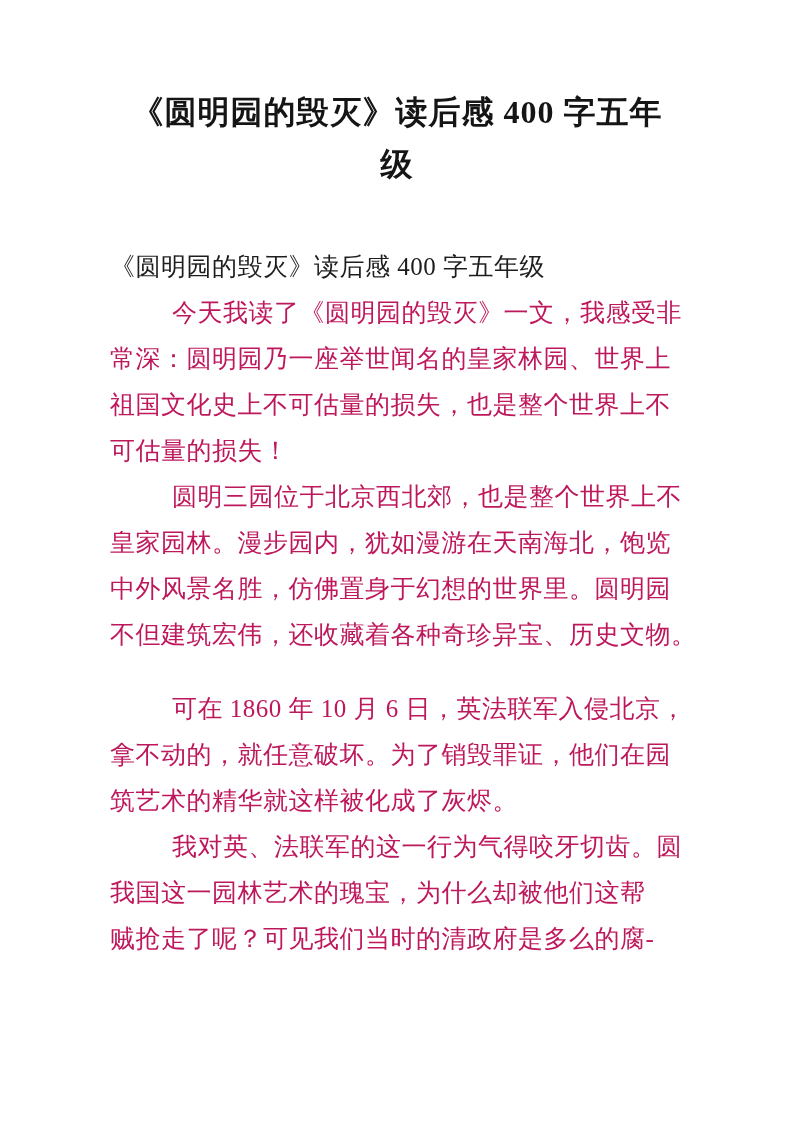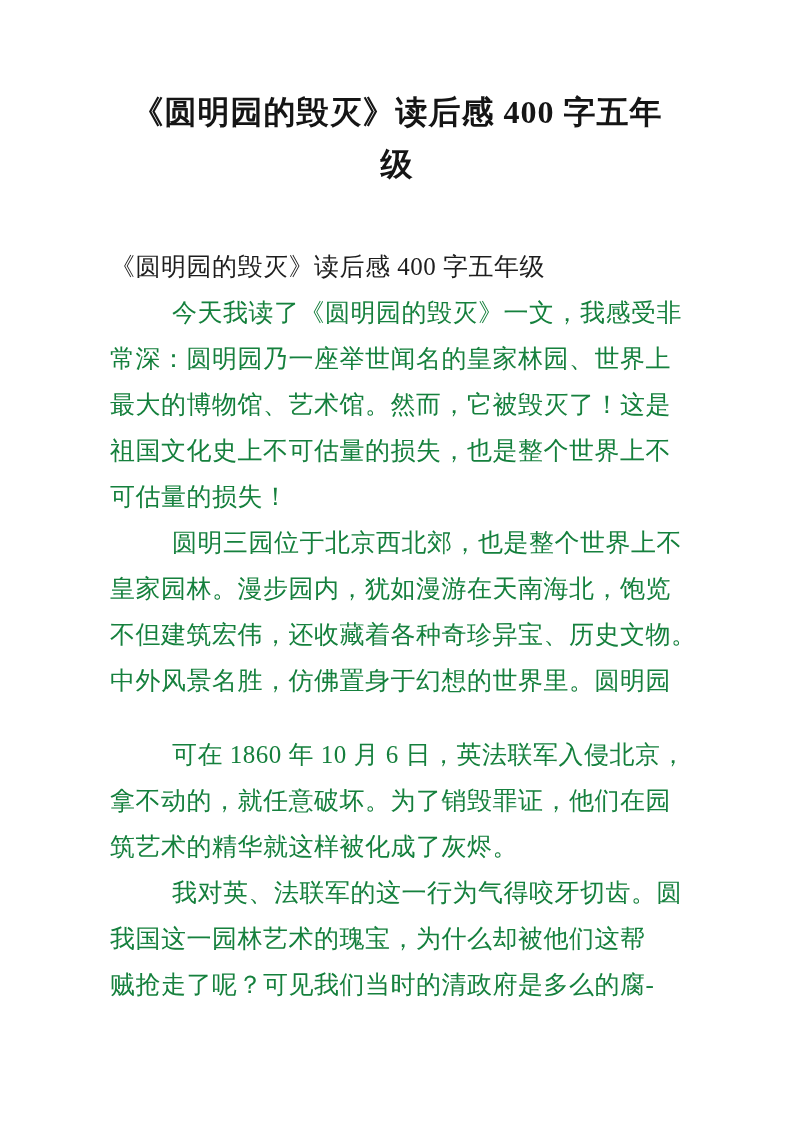--- a/index.html
+++ b/index.html
@@ -25,21 +25,21 @@
   }
   .subtitle {
     margin-top: 54px;
     text-align: left;
     font-size: 25px;
     line-height: 46px;
     color: #1d1d1d;
     letter-spacing: 0.5px;
   }
   .body-text {
-    color: #15803d;
+    color: #be185d;
   }
   .text-line {
     font-size: 25px;
     line-height: 46px;
     letter-spacing: 0.5px;
     white-space: nowrap;
   }
   .indent {
     text-indent: 62px;
   }
@@ -57,30 +57,29 @@
     <div class="title-line">级</div>
   </h1>
 
   <div class="subtitle">《圆明园的毁灭》读后感 400 字五年级</div>
 
   <div class="body-text">
 
     <div>
       <div class="text-line indent">今天我读了《圆明园的毁灭》一文，我感受非</div>
       <div class="text-line">常深：圆明园乃一座举世闻名的皇家林园、世界上</div>
-      <div class="text-line">最大的博物馆、艺术馆。然而，它被毁灭了！这是</div>
       <div class="text-line">祖国文化史上不可估量的损失，也是整个世界上不</div>
       <div class="text-line">可估量的损失！</div>
     </div>
 
     <div>
       <div class="text-line indent">圆明三园位于北京西北郊，也是整个世界上不</div>
       <div class="text-line">皇家园林。漫步园内，犹如漫游在天南海北，饱览</div>
+      <div class="text-line">中外风景名胜，仿佛置身于幻想的世界里。圆明园</div>
       <div class="text-line">不但建筑宏伟，还收藏着各种奇珍异宝、历史文物。</div>
-      <div class="text-line">中外风景名胜，仿佛置身于幻想的世界里。圆明园</div>
     </div>
 
     <div class="para-gap"></div>
 
     <div>
       <div class="text-line indent">可在 1860 年 10 月 6 日，英法联军入侵北京，</div>
       <div class="text-line">拿不动的，就任意破坏。为了销毁罪证，他们在园</div>
       <div class="text-line">筑艺术的精华就这样被化成了灰烬。</div>
     </div>
 

